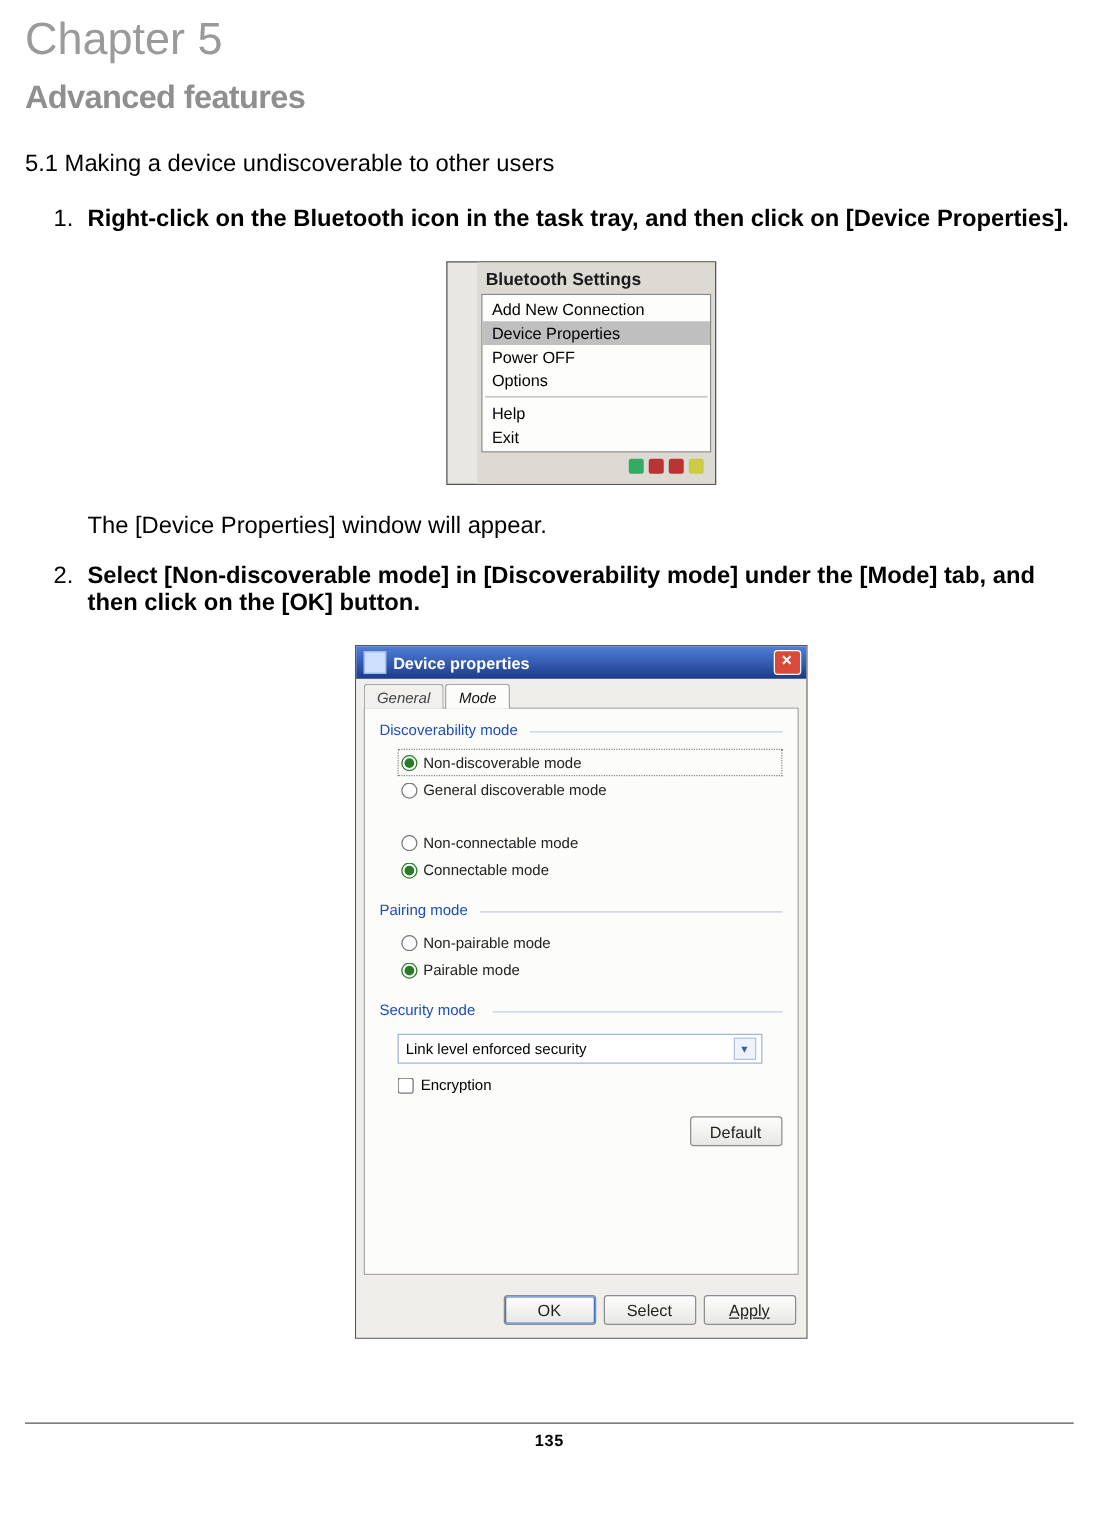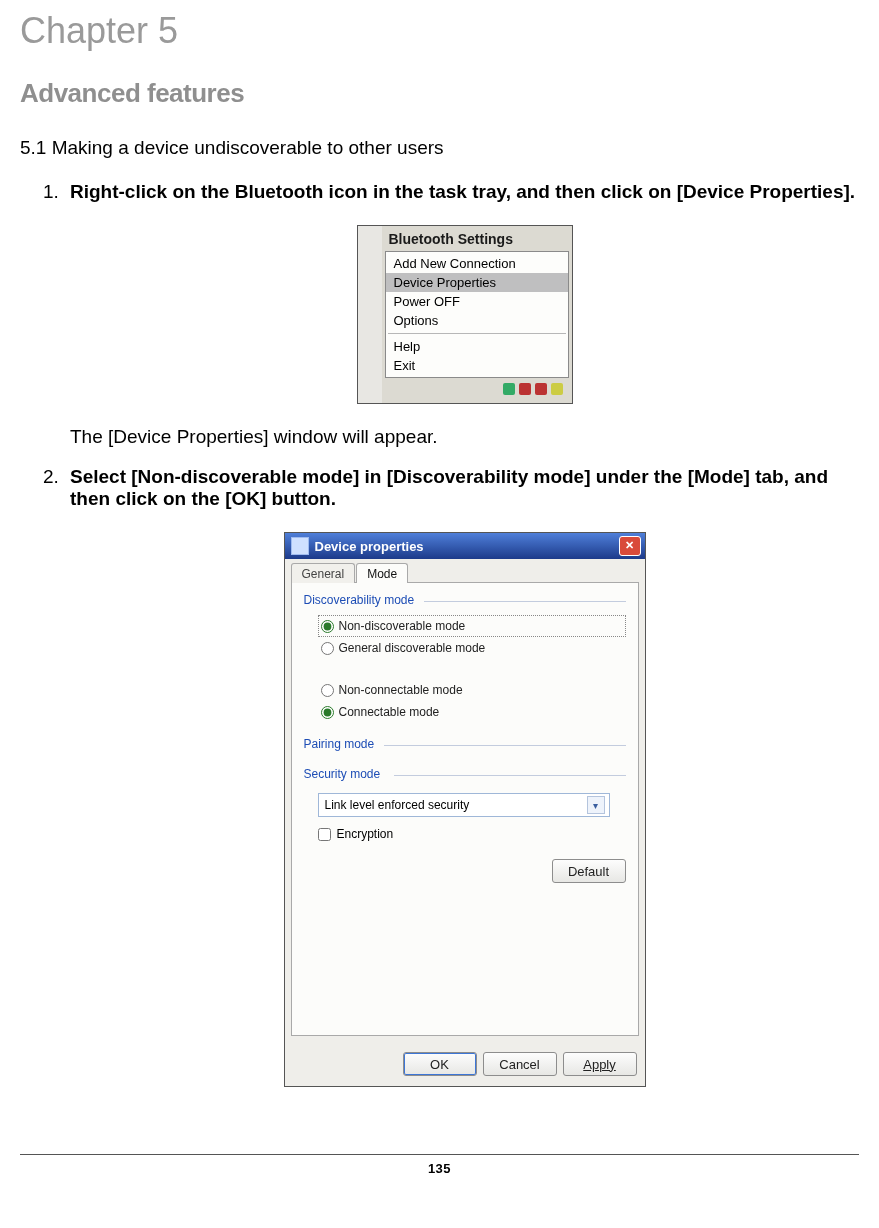--- a/index.html
+++ b/index.html
@@ -13,21 +13,21 @@
   .page {
     padding: 10px 20px 0 20px;
     box-sizing: border-box;
     min-height: 1180px;
     position: relative;
   }
   .chapter-title {
     font-size: 36px;
     color: #9a9a9a;
     font-weight: 400;
-    margin: 0 0 26px 0;
+    margin: 0 0 10px 0;
   }
   .section-title {
     font-size: 26px;
     color: #8f8f8f;
     font-weight: 700;
     margin: 0 0 28px 0;
     letter-spacing: -0.5px;
   }
   .subsection {
     font-size: 19px;
@@ -147,20 +147,21 @@
     font-weight: 700;
   }
   .dlg-body {
     padding: 4px 6px 6px 6px;
   }
   .tabs {
     display: flex;
     position: relative;
     z-index: 2;
     margin-bottom: -1px;
+    font-style: italic;
   }
   .tab {
     background: #f1f0ec;
     border: 1px solid #a9a9a9;
     border-bottom: none;
     border-radius: 3px 3px 0 0;
     padding: 3px 10px 2px 10px;
     font-size: 12px;
     color: #444;
     margin-right: 1px;
@@ -360,20 +361,30 @@
                     </label>
                     <label class="radio">
                       <input type="radio" name="conn" checked="" style="">
                       <span>Connectable mode</span>
                     </label>
                   </div>
                 </div>
 
                 <div class="group t3">
                   <div class="g-title">Pairing mode</div>
+                  <div class="opts">
+                    <label class="radio">
+                      <input type="radio" name="pair" style="">
+                      <span>Non-pairable mode</span>
+                    </label>
+                    <label class="radio">
+                      <input type="radio" name="pair" checked="" style="">
+                      <span>Pairable mode</span>
+                    </label>
+                  </div>
                 </div>
 
                 <div class="group t4">
                   <div class="g-title">Security mode</div>
                   <div class="opts">
                     <div class="select">
                       <span>Link level enforced security</span>
                       <span class="arrow">▾</span>
                     </div>
                     <label class="check">
@@ -383,21 +394,21 @@
                   </div>
                 </div>
 
                 <div class="default-row">
                   <div class="btn">Default</div>
                 </div>
               </div>
             </div>
             <div class="dlg-actions">
               <div class="btn default-outline">OK</div>
-              <div class="btn">Cancel</div>
+              <div class="btn">Select</div>
               <div class="btn">
                   <u>Apply</u>
                 </div>
             </div>
           </div>
         </div>
       </div>
     </li>
   </ol>
 

